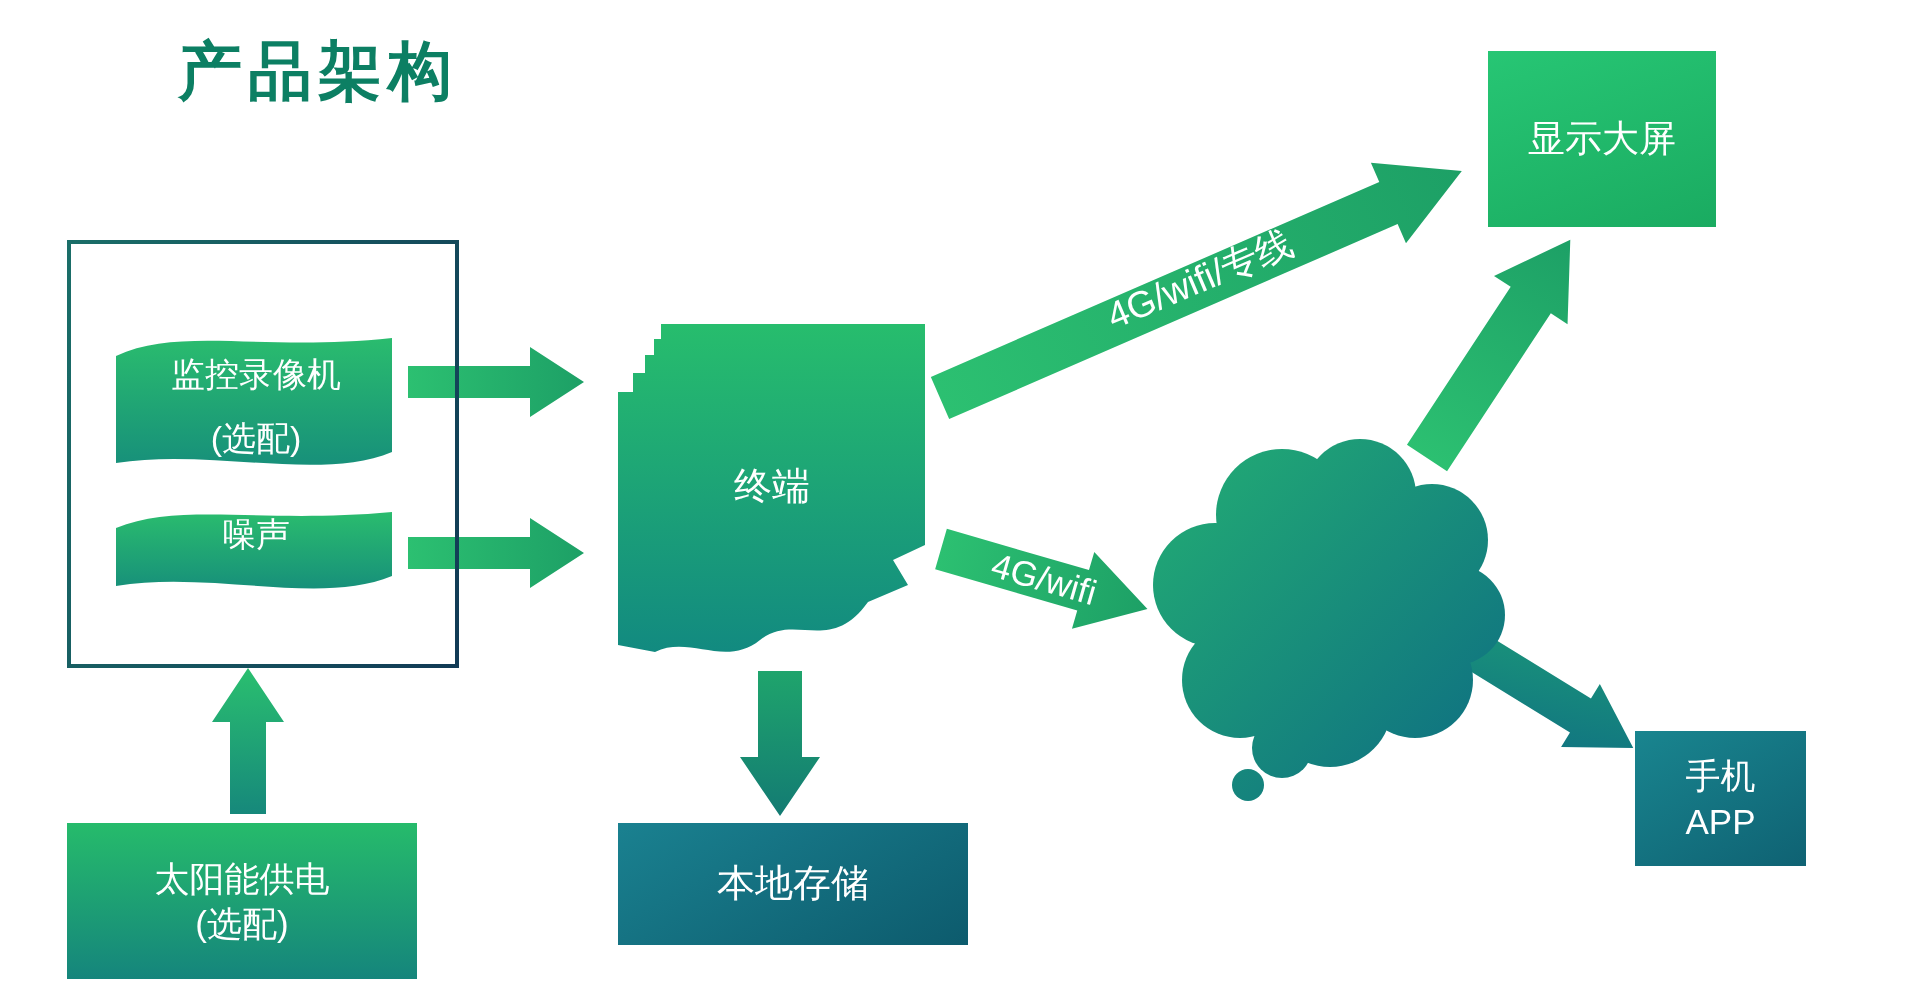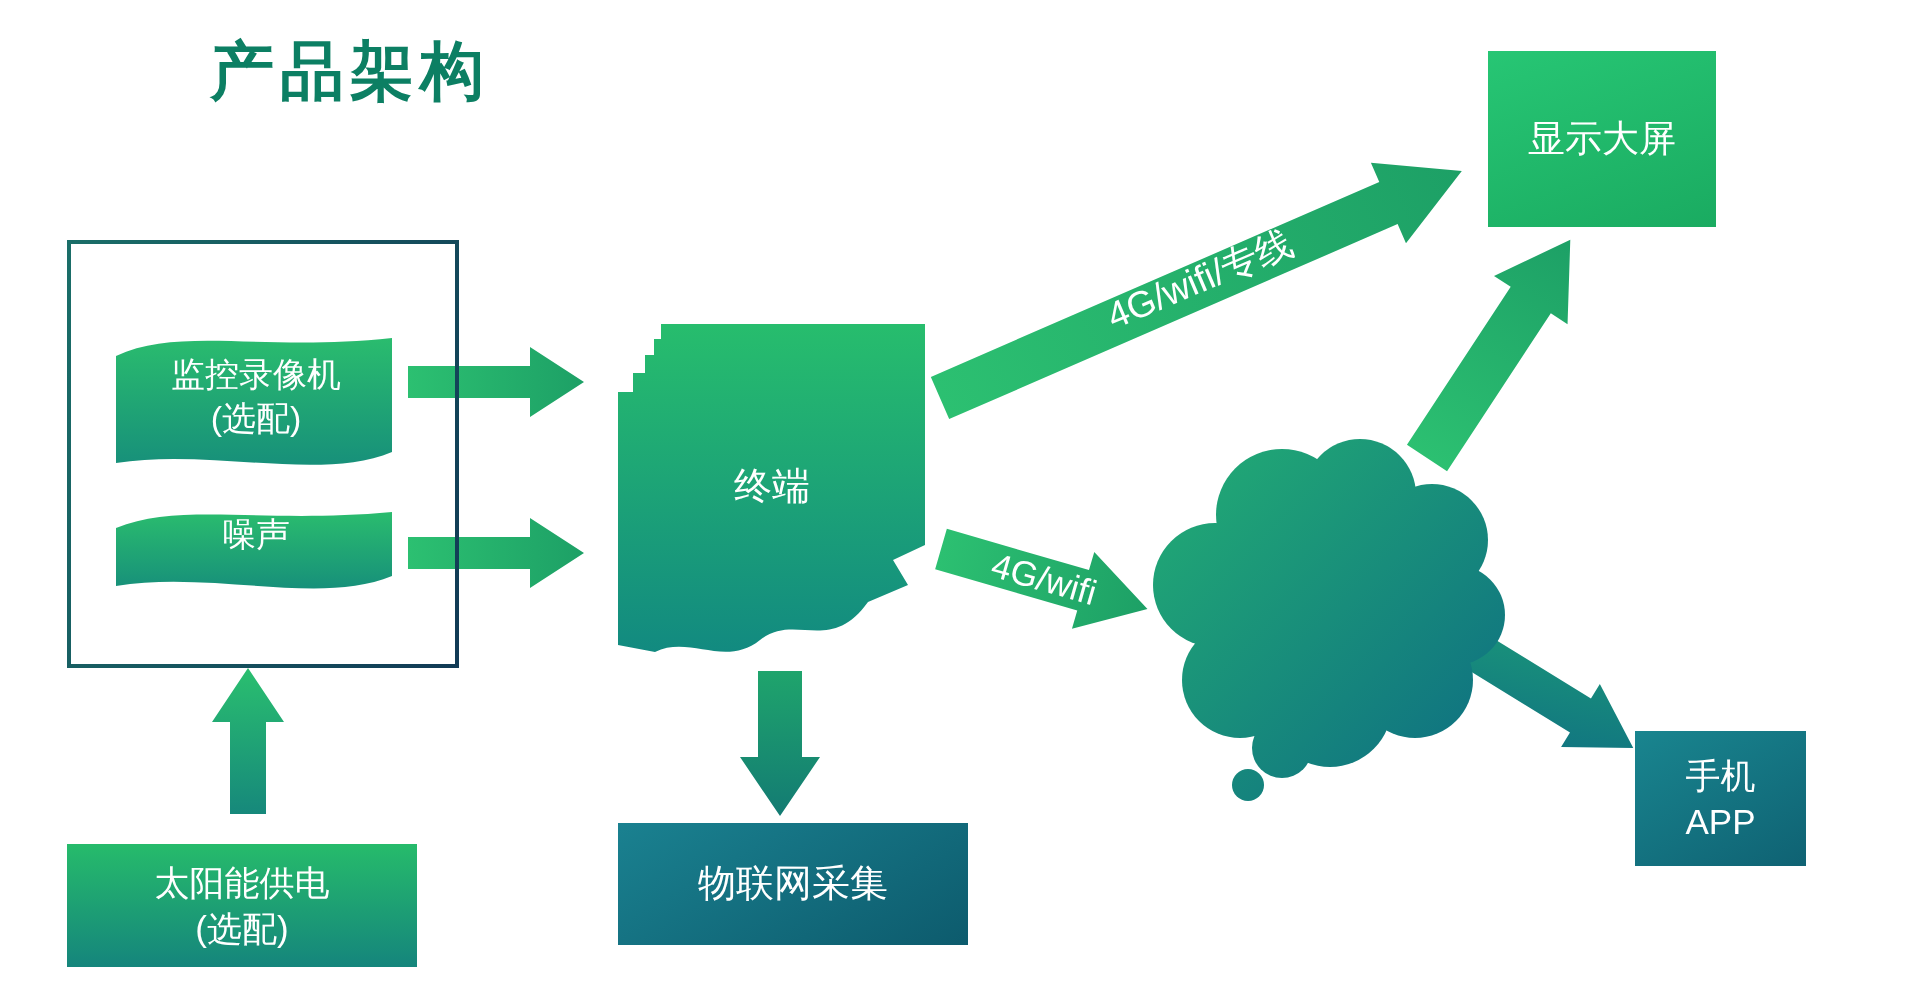--- a/index.html
+++ b/index.html
@@ -1,33 +1,33 @@
 <!DOCTYPE html>
 <html><head>
 <meta charset="utf-8">
 <style>
   html,body{margin:0;padding:0;background:#ffffff;}
   body{font-family:"Liberation Sans","DejaVu Sans",sans-serif;}
   .stage{position:relative;width:1920px;height:1005px;background:#ffffff;overflow:hidden;}
   .layer{position:absolute;left:0;top:0;width:1920px;height:1005px;}
-  .title{position:absolute;left:178px;top:28px;font-size:64px;font-weight:700;letter-spacing:6px;color:#0c7f63;margin-left:32px;}
+  .title{position:absolute;left:178px;top:28px;font-size:64px;font-weight:700;letter-spacing:6px;color:#0c7f63;}
   .outline-box{position:absolute;left:67px;top:240px;width:384px;height:420px;border:4px solid #144a5e;
                border-image:linear-gradient(110deg,#1a6e68 0%,#113a55 100%) 1;background:transparent;}
-  .node-label{position:absolute;color:#ffffff;display:flex;flex-direction:column;align-items:center;justify-content:flex-start;
+  .node-label{position:absolute;color:#ffffff;display:flex;flex-direction:column;align-items:center;justify-content:space-between;
               text-align:center;line-height:1.3;}
   .box{position:absolute;color:#ffffff;display:flex;flex-direction:column;align-items:center;justify-content:center;
        text-align:left;line-height:1.3;}
   .box-display{left:1488px;top:51px;width:228px;height:176px;font-size:37px;
                background:linear-gradient(160deg,#27c674 0%,#1aab61 100%);}
   .box-app{left:1635px;top:692px;width:171px;height:135px;font-size:35px;
            background:linear-gradient(150deg,#19858f 0%,#0f6273 100%);margin-top:39px;}
   .box-storage{left:618px;top:823px;width:350px;height:122px;font-size:38px;
                background:linear-gradient(150deg,#1a8190 0%,#0d5b6d 100%);}
-  .box-solar{left:67px;top:823px;width:350px;height:123px;font-size:35px;
-             background:linear-gradient(180deg,#26bb6b 0%,#15857c 100%);margin-top:21px;}
+  .box-solar{left:67px;top:823px;width:350px;height:156px;font-size:35px;
+             background:linear-gradient(180deg,#26bb6b 0%,#15857c 100%);}
   .edge-label{position:absolute;color:#ffffff;text-align:center;display:flex;align-items:center;justify-content:center;}
   .edge-label-spec{left:1010px;top:254px;width:380px;height:52px;font-size:37px;transform:rotate(-23deg);}
   .edge-label-wifi{left:954px;top:555px;width:180px;height:48px;font-size:35px;transform:rotate(16deg);}
   .lbl-camera{left:120px;top:352px;width:272px;height:108px;font-size:34px;}
   .lbl-noise{left:120px;top:512px;width:272px;height:78px;font-size:34px;}
   .lbl-terminal{left:638px;top:462px;width:268px;height:110px;font-size:38px;}
   .lbl-cloud{left:1197px;top:574px;width:220px;height:52px;font-size:38px;}
 </style>
 </head>
 <body>
@@ -141,21 +141,21 @@
   <div class="box box-display">
     <span>显示大屏</span>
   </div>
 
   <div class="box box-app">
     <span>手机</span>
     <span>APP</span>
   </div>
 
   <div class="box box-storage">
-    <span>物联网采集</span>
+    <span>本地存储</span>
   </div>
 
   <div class="box box-solar">
     <span>太阳能供电</span>
     <span>(选配)</span>
   </div>
 
 </div>
 
 </body></html>

